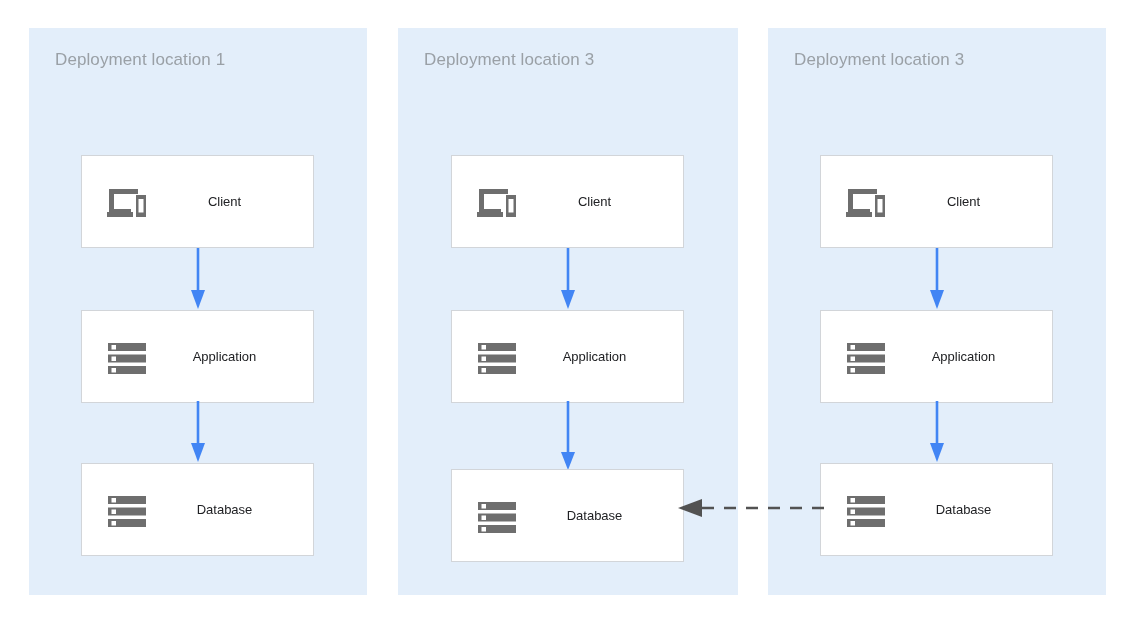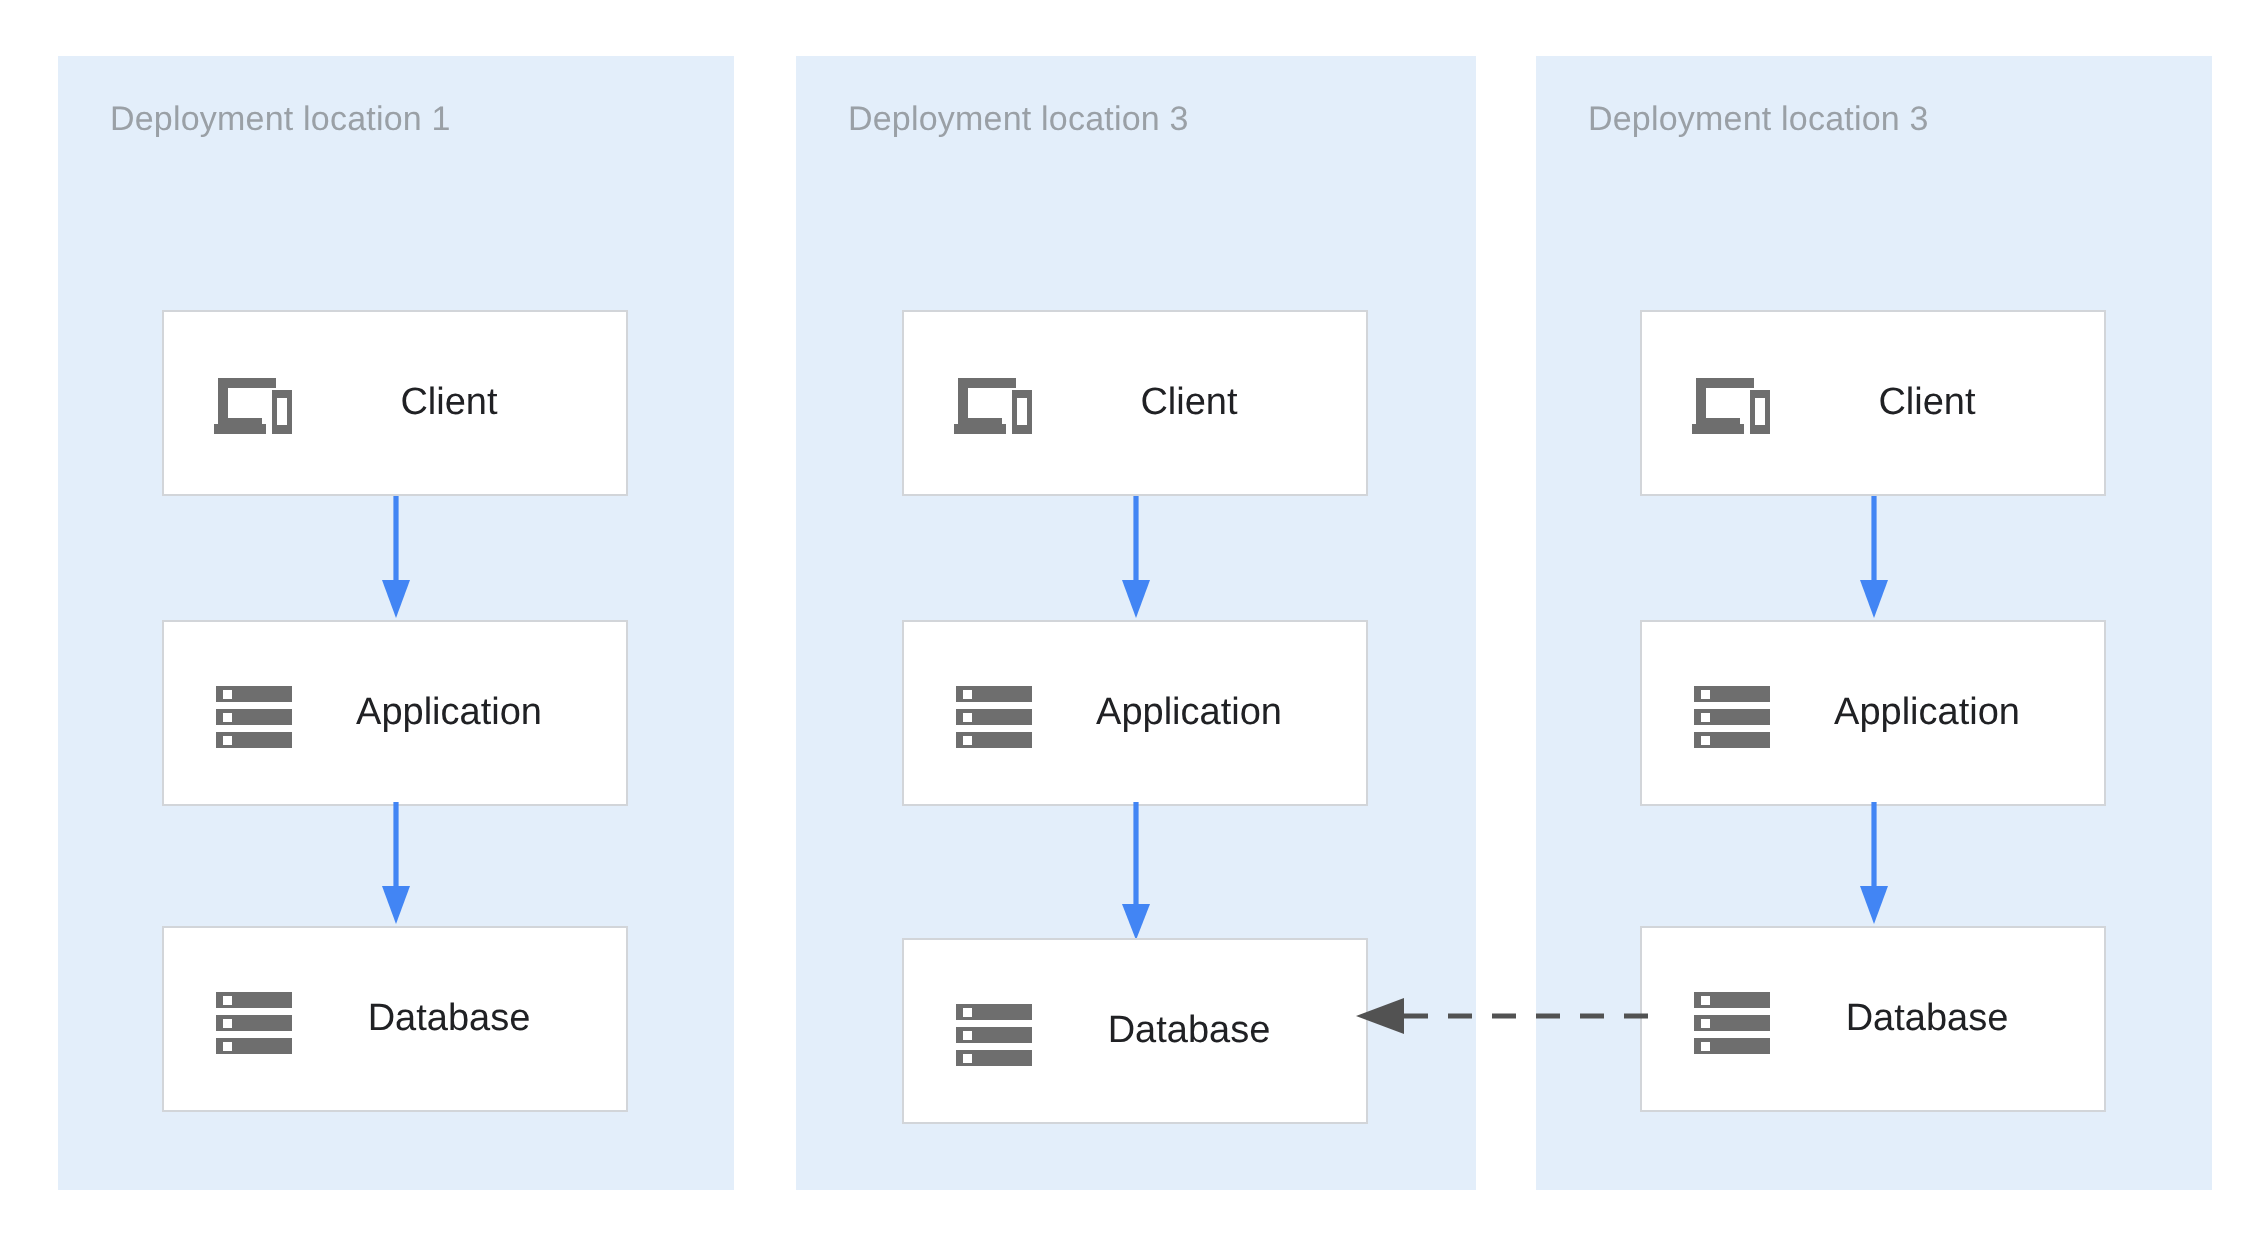--- a/index.html
+++ b/index.html
@@ -57,21 +57,21 @@
     width: 46px;
     height: 46px;
     margin-left: 22px;
     display: flex;
     align-items: center;
     justify-content: center;
   }
   .node-icon svg { display: block; }
   .node-label {
     flex: 1 1 auto;
-    font-size: 19px;
+    font-size: 13px;
     line-height: 22px;
     color: #202124;
     text-align: center;
     padding-right: 14px;
     white-space: nowrap;
   }
 
   
   .arrow {
     position: absolute;

